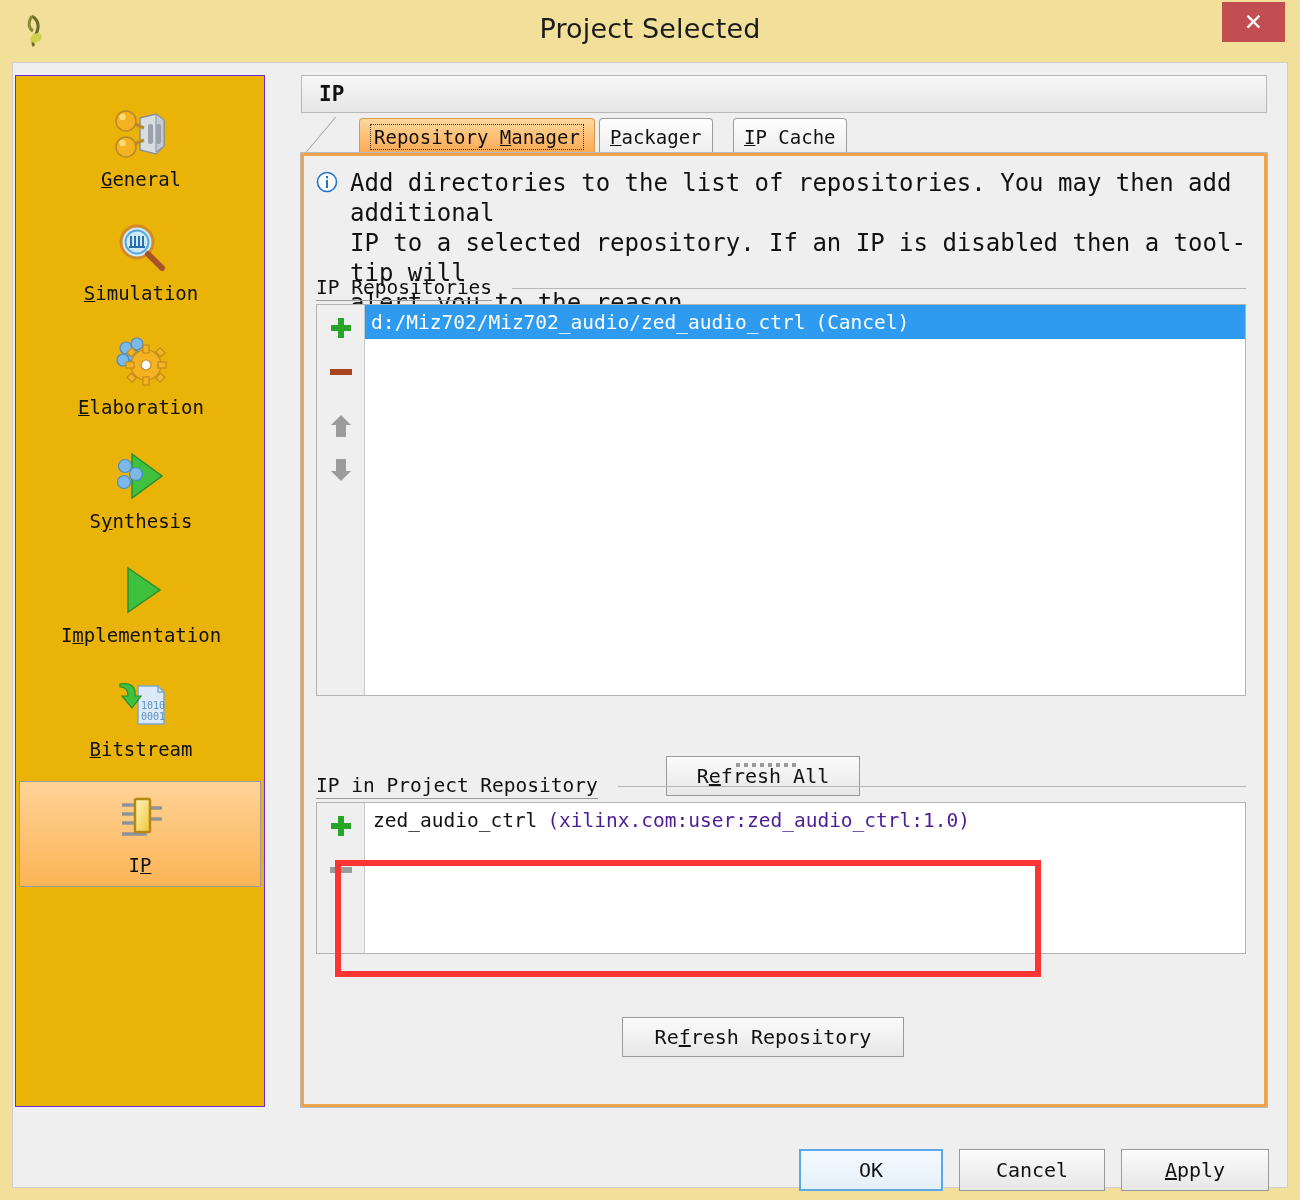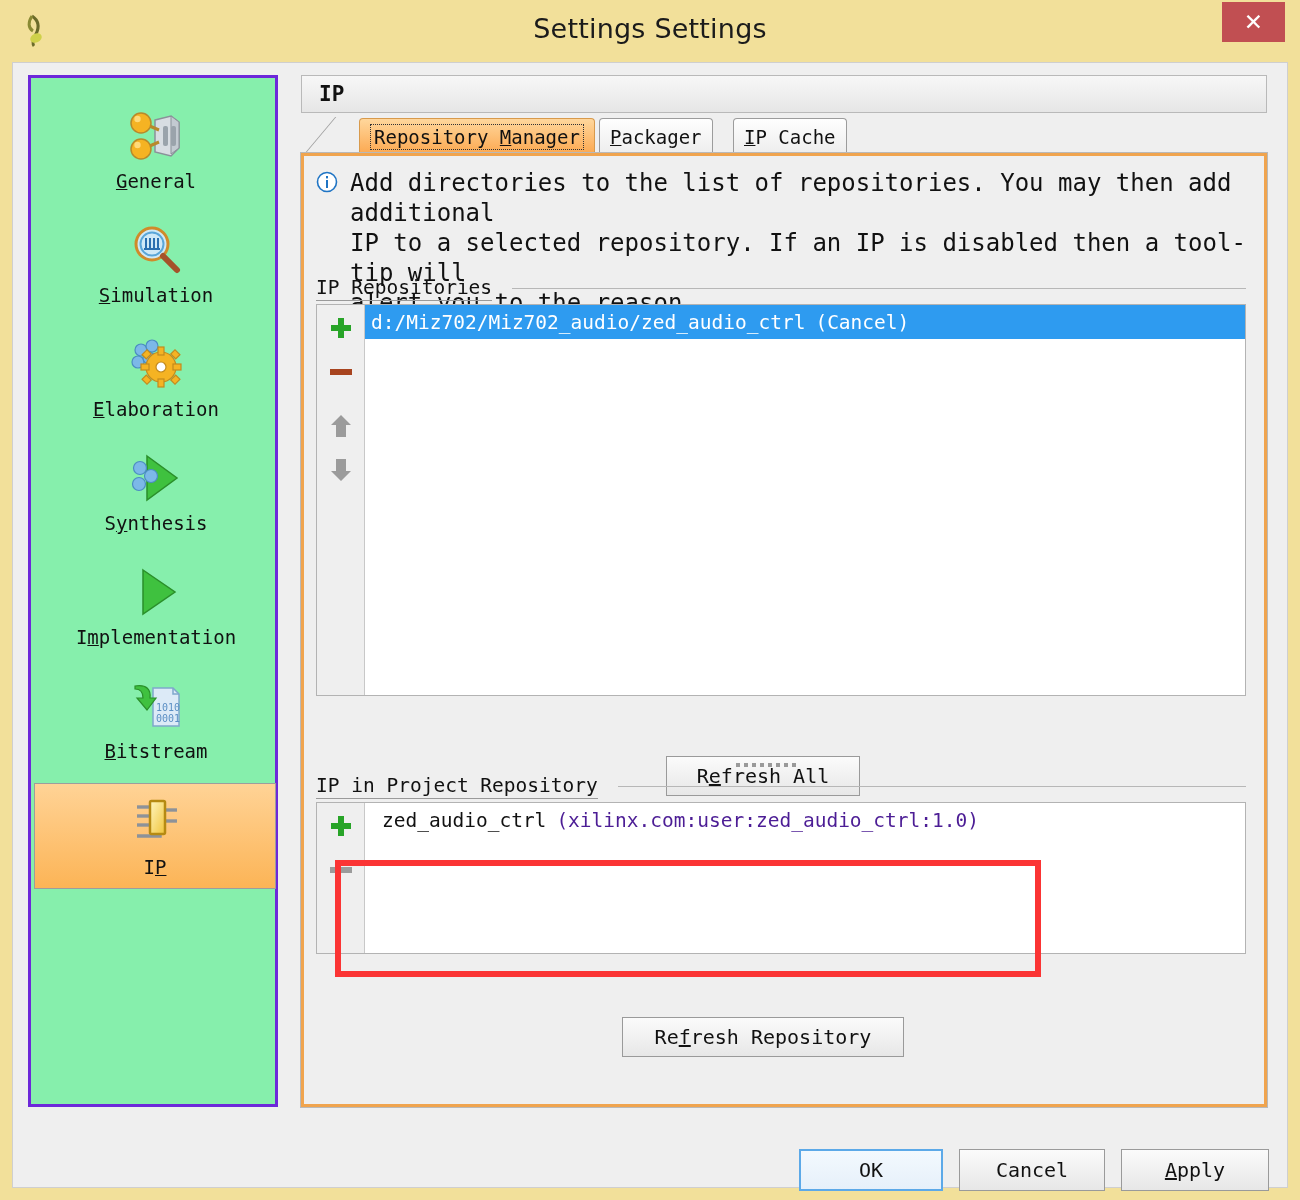--- a/index.html
+++ b/index.html
@@ -48,24 +48,24 @@
   
   #dialog-body {
     position: absolute; left: 12px; top: 62px;
     width: 1276px; height: 1126px;
     background: #efefef;
     border: 1px solid #cfcfcf;
   }
 
   
   #sidebar {
-    position: absolute; left: 15px; top: 12px;
+    position: absolute; left: 2px; top: 12px;
     width: 250px; height: 1032px;
-    background: #86efac;
-    border: 3px solid #6d28d9;
+    background: #eab308;
+    border: 1px solid #6d28d9;
   }
   .side-item {
     position: absolute; left: 4px; width: 242px;
     display: flex; flex-direction: column; align-items: center;
     cursor: pointer;
   }
   .side-item .ico { height: 62px; display:flex; align-items:center; justify-content:center; }
   .side-item .lbl {
     font-family: "DejaVu Sans Mono", "Liberation Mono", monospace;
     font-size: 19px; color: #111; margin-top: 2px; white-space: nowrap;
@@ -223,21 +223,21 @@
 <div id="window">
 
   <div id="titlebar">
     <div id="title-icon">
       <svg width="32" height="34" viewBox="0 0 32 34">
         <path d="M10 2 C16 6, 18 12, 14 20 C11 26, 10 30, 12 32" stroke="#6b6b2a" stroke-width="3" fill="none"></path>
         <path d="M10 2 C6 8, 6 14, 11 17" stroke="#8a8a33" stroke-width="3" fill="none"></path>
         <ellipse cx="14" cy="24" rx="6" ry="4.5" fill="#cfd14a" transform="rotate(-25 14 24)"></ellipse>
       </svg>
     </div>
-    <div id="title-text">Settings Settings</div>
+    <div id="title-text">Project Selected</div>
     <div id="close-btn">
       <span class="x">✕</span>
     </div>
   </div>
 
   <div id="dialog-body">
 
     <div id="sidebar">
 
       <div class="side-item" style="top:28px;">
@@ -459,21 +459,21 @@
                   <path d="M10 3h6v7h7v6h-7v7h-6v-7H3v-6h7z" fill="#28a428"></path>
                 </svg>
             </div>
             <div class="tbtn">
               <svg width="26" height="12" viewBox="0 0 26 12">
                   <rect x="2" y="3" width="22" height="6" fill="#9b9b9b"></rect>
                 </svg>
             </div>
           </div>
           <div class="listbody">
-            <div class="listrow" style="padding-left:17px;">
+            <div class="listrow" style="padding-left:8px;">
               <span>zed_audio_ctrl</span>
               <span style="width:10px;"></span>
               <span class="dim">(xilinx.com:user:zed_audio_ctrl:1.0)</span>
             </div>
           </div>
         </div>
 
         <div class="pbtn" style="left:318px; top:814px; width:282px;">
           <span>Re<span class="mn">f</span>resh Repository</span>
         </div>

